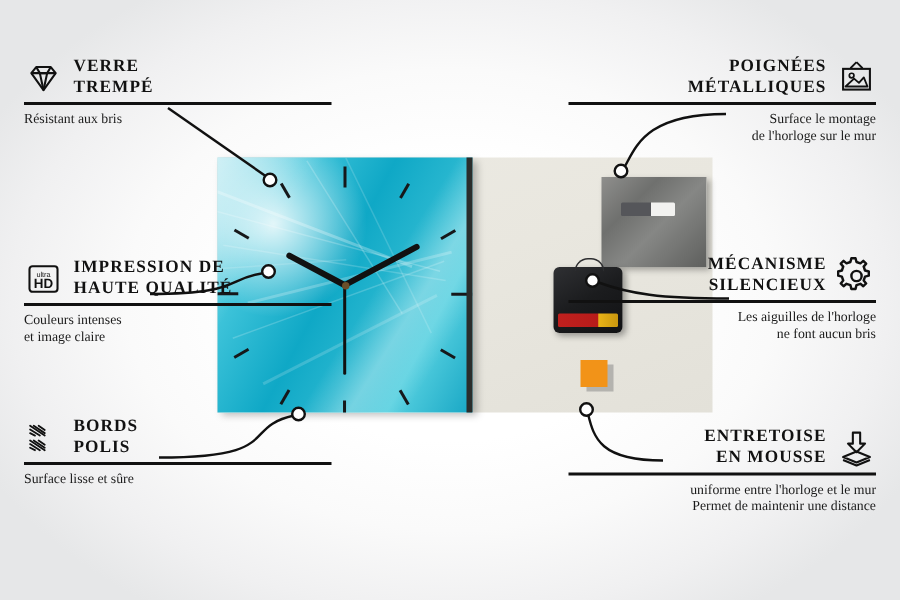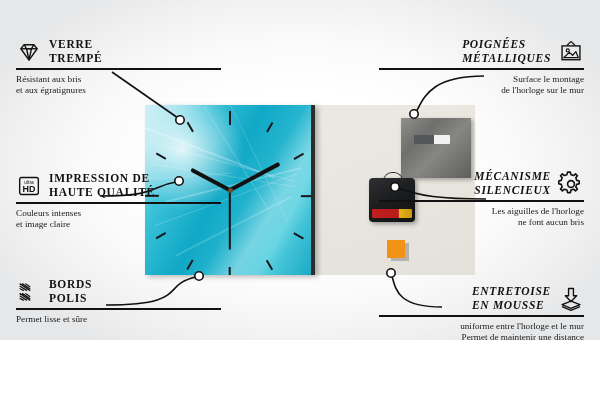--- a/index.html
+++ b/index.html
@@ -2,36 +2,36 @@
 <html><head>
 <meta charset="utf-8">
 <style>
   html,body{margin:0;padding:0;}
   body{
     width:600px;height:400px;overflow:hidden;
     font-family:"Liberation Serif", serif;
     background:#ffffff;
   }
   #stage{
-    position:relative;width:600px;height:340px;
+    position:relative;width:600px;height:400px;
     background:
       radial-gradient(ellipse 58% 62% at 50% 50%, #ffffff 0%, #ffffff 38%, #fafafa 62%, #f0f0f1 84%, #e6e7e8 100%);
   }
 
   
   .feature{position:absolute;width:205px;}
   .feature .head{display:flex;align-items:center;gap:7px;}
   .feature.left .head{justify-content:flex-start;}
   .feature.right .head{justify-content:flex-end;}
   .title{
     font-family:"Liberation Serif", serif;
     font-weight:bold;font-size:11.5px;letter-spacing:.7px;
     color:#111;line-height:13.5px;text-transform:uppercase;
   }
-  .feature.right .title{font-style:italic;}
+  .feature.right .title{text-align:right;}
   .rule{height:1.5px;background:#111;margin:3px 0 4px 0;width:100%;}
   .desc{
     font-family:"Liberation Serif", serif;
     font-size:9.2px;line-height:11px;color:#1a1a1a;
   }
   .feature.right .desc{text-align:right;}
   .ico{width:26px;height:26px;flex:0 0 26px;display:block;}
 
   
   #f-verre{left:16px;top:38px;}
@@ -198,21 +198,20 @@
         </g>
       </svg>
       <div class="title">
         <div>VERRE</div>
         <div>TREMPÉ</div>
       </div>
     </div>
     <div class="rule"></div>
     <div class="desc">
       <div>Résistant aux bris</div>
-      <div>et aux égratignures</div>
     </div>
   </div>
 
   <div class="feature left" id="f-impression">
     <div class="head">
       <svg class="ico" viewBox="0 0 32 32">
         <rect x="4.5" y="5.5" width="23" height="21" rx="2.5" fill="none" stroke="#111" stroke-width="1.7"></rect>
         <text x="16" y="14" text-anchor="middle" font-family="Liberation Sans, sans-serif" font-size="6" fill="#111">ultra</text>
         <text x="16" y="23.5" text-anchor="middle" font-family="Liberation Sans, sans-serif" font-size="11" font-weight="bold" fill="#111">HD</text>
       </svg>
@@ -244,21 +243,21 @@
             <path d="M5 24 L9 26"></path>
         </g>
       </svg>
       <div class="title">
         <div>BORDS</div>
         <div>POLIS</div>
       </div>
     </div>
     <div class="rule"></div>
     <div class="desc">
-      <div>Permet lisse et sûre</div>
+      <div>Surface lisse et sûre</div>
     </div>
   </div>
 
   <div class="feature right" id="f-poignees">
     <div class="head">
       <div class="title">
         <div>POIGNÉES</div>
         <div>MÉTALLIQUES</div>
       </div>
       <svg class="ico" viewBox="0 0 32 32">

